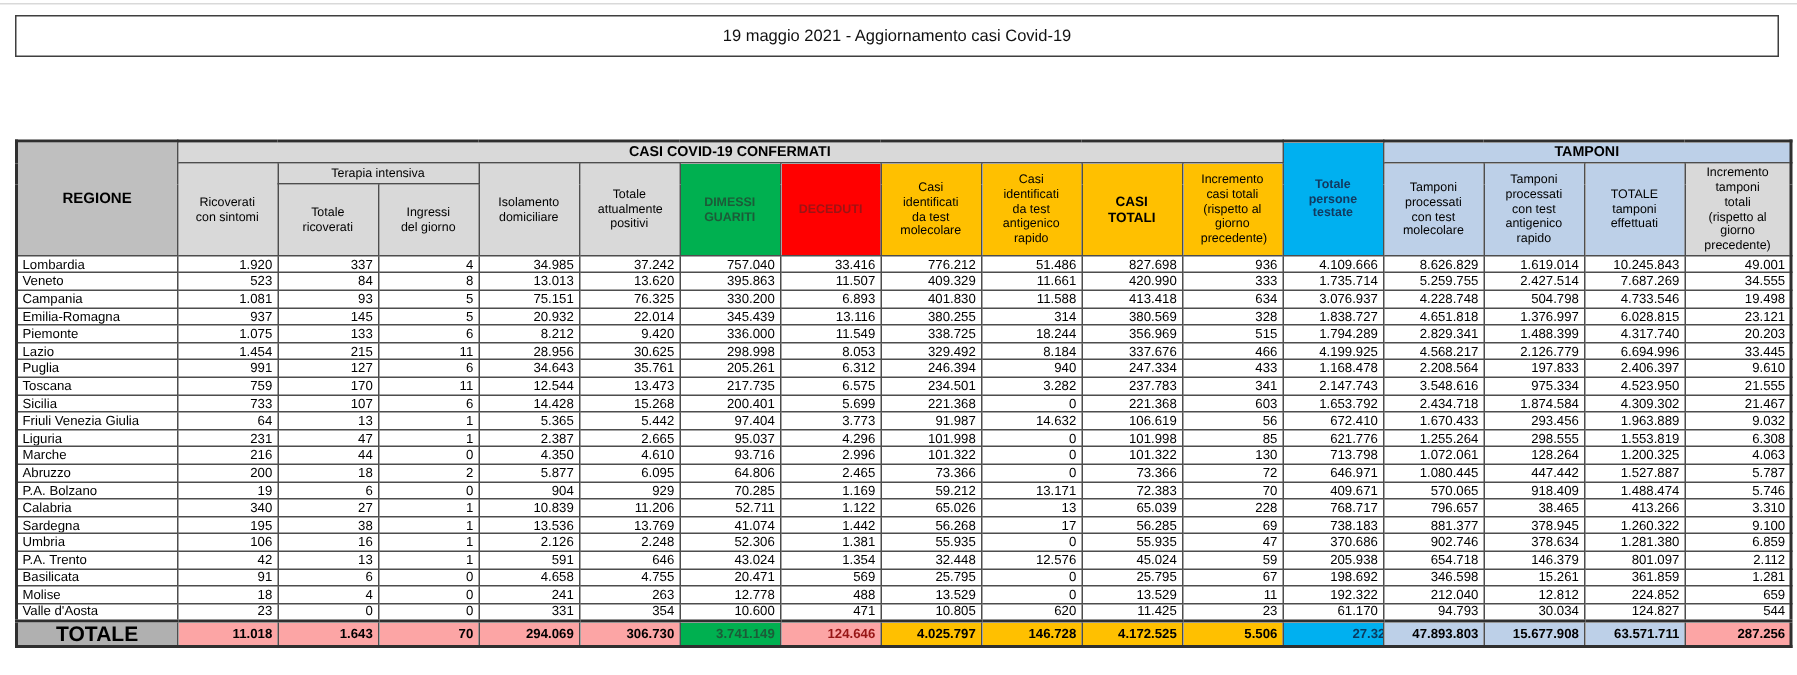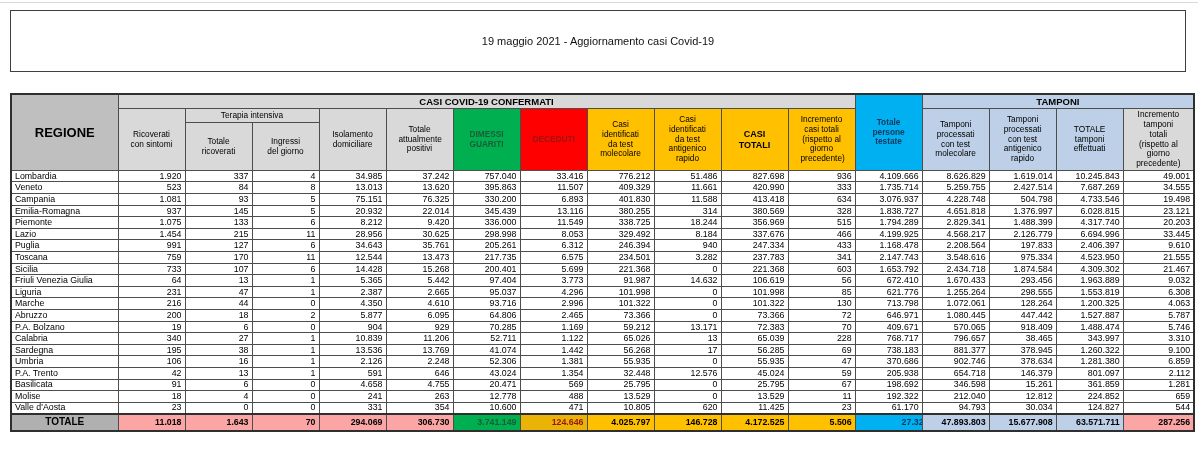--- a/index.html
+++ b/index.html
@@ -1,42 +1,42 @@
 <!DOCTYPE html>
 <html><head>
 <meta charset="utf-8">
 <style>
   html,body{margin:0;padding:0;background:#ffffff;}
   body{width:1198px;height:450px;position:relative;font-family:"Liberation Sans", sans-serif;color:#000;overflow:hidden;}
   .top-line{position:absolute;top:2px;left:0;width:100%;height:1px;background:#d9d9d9;}
-  .title-box{position:absolute;left:10px;top:10px;width:1176px;height:62px;border:1px solid #3f3f3f;
+  .title-box{position:absolute;left:10px;top:10px;width:1176px;height:28px;border:1px solid #3f3f3f;
              display:flex;flex-direction:column;justify-content:space-around;align-items:center;padding:3px 16px;box-sizing:border-box;}
   .title-box div{font-size:11px;line-height:1;color:#111;}
   table.covid{position:absolute;left:10px;top:93px;width:1178px;border-collapse:collapse;table-layout:fixed;
               border:2px solid #2f2f2f;}
   th,td{border:1px solid #4d4d4d;overflow:hidden;}
   thead th{background:#d9d9d9;font-weight:normal;font-size:8.3px;line-height:1.18;padding:1px 12px;text-align:center;vertical-align:middle;}
   thead tr.r1{height:14px;} thead tr.r2{height:14px;} thead tr.r3{height:47px;}
-  th.corner{background:#bfbfbf;font-weight:bold;font-size:13px;}
+  th.corner{background:#bfbfbf;font-weight:bold;font-size:10px;}
   th.group{font-weight:bold;font-size:9.5px;}
   th.hdr-green{background:#00b050;color:#1c5b38;font-weight:bold;}
   th.hdr-red{background:#ff0000;color:#9c1414;font-weight:bold;}
   th.hdr-yellow{background:#ffc000;}
   th.hdr-yellow.bold{font-weight:bold;font-size:9px;}
   th.hdr-cyan{background:#00b0f0;color:#123a60;font-weight:bold;margin-left:28px;}
   th.hdr-blue{background:#bdd0e8;}
   tbody tr{height:11.6px;}
   tbody td{font-size:8.8px;padding:0 3px;line-height:1;vertical-align:middle;background:#fff;}
   tbody td.num{text-align:right;}
   tbody td.region{text-align:left;}
   tbody tr.total{height:17px;}
   tbody tr.total td{font-weight:bold;background:#fca5a5;border-top:2px solid #2f2f2f;}
-  tbody tr.total td.region{background:#b0b0b0;text-align:center;font-size:10px;}
+  tbody tr.total td.region{background:#b0b0b0;text-align:center;font-size:14px;}
   tbody tr.total td.c-green{background:#00b050;color:#1c5b38;}
-  tbody tr.total td.c-red{background:#eab308;color:#971616;}
+  tbody tr.total td.c-red{background:#fca5a5;color:#971616;}
   tbody tr.total td.c-yellow{background:#ffc000;color:#000;}
   tbody tr.total td.c-cyan{background:#00b0f0;color:#0b3a5e;padding-left:46px;}
   tbody tr.total td.c-blue{background:#bdd0e8;color:#000;}
 </style>
 </head>
 <body>
 
 <div class="top-line"></div>
 
 <div class="title-box">
@@ -367,21 +367,21 @@
         <td class="num">11.206</td>
         <td class="num">52.711</td>
         <td class="num">1.122</td>
         <td class="num">65.026</td>
         <td class="num">13</td>
         <td class="num">65.039</td>
         <td class="num">228</td>
         <td class="num">768.717</td>
         <td class="num">796.657</td>
         <td class="num">38.465</td>
-        <td class="num">343.997</td>
+        <td class="num">413.266</td>
         <td class="num">3.310</td>
       </tr>
       <tr>
         <td class="region">Sardegna</td>
         <td class="num">195</td>
         <td class="num">38</td>
         <td class="num">1</td>
         <td class="num">13.536</td>
         <td class="num">13.769</td>
         <td class="num">41.074</td>

